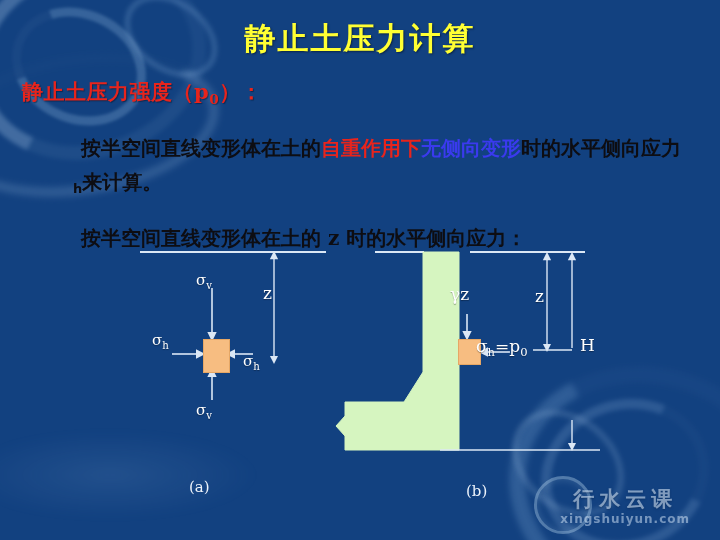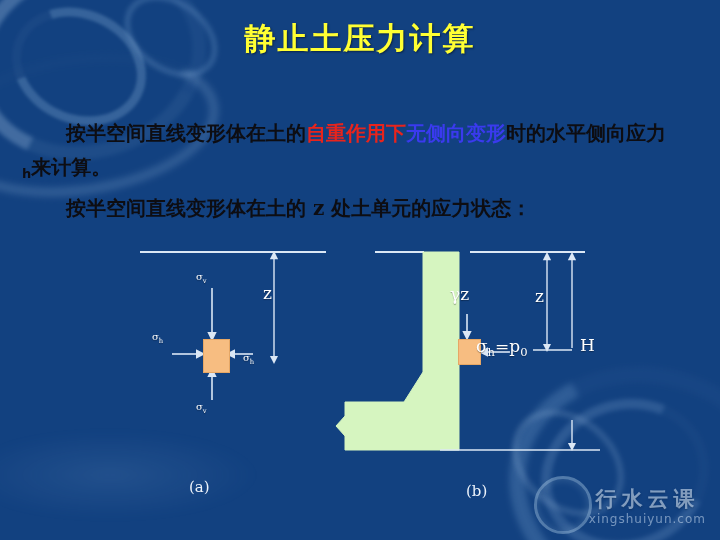--- a/index.html
+++ b/index.html
@@ -119,35 +119,35 @@
   .body-text {
     position: absolute;
     left: 22px; top: 116px;
     width: 684px;
     color: #0d0d12;
     font-size: 20px;
     line-height: 34px;
     font-weight: bold;
     font-family: "DejaVu Sans", "Liberation Sans", sans-serif;
   }
-  .body-text p { margin: 0; }
+  .body-text p { margin: 15px; }
   .indent { display: inline-block; width: 44px; }
   .red { color: #e8241c; }
   .violet { color: #3a3aee; }
   .sigma-gap { display: inline-block; width: 36px; }
   .sub-h { font-size: 13px; vertical-align: -4px; font-weight: bold; }
   .zvar { font-family: "DejaVu Serif", "Liberation Serif", serif; font-style: normal; }
 
   
   #figure { position: absolute; left: 0; top: 240px; width: 720px; height: 260px; }
   .lbl {
     position: absolute;
     color: #ffffff;
     font-family: "DejaVu Serif", "Liberation Serif", serif;
-    font-size: 10px;
+    font-size: 15px;
     white-space: nowrap;
     text-shadow: 0 1px 1px rgba(0,0,0,0.35);
   }
   .lbl sub { font-size: 0.68em; }
   .lbl.big { font-size: 17px; }
   .elem {
     position: absolute;
     background: #f7bd81;
     border: 1px solid #e6a765;
   }
@@ -155,36 +155,36 @@
     position: absolute;
     color: #eef4fb;
     font-family: "DejaVu Serif", "Liberation Serif", serif;
     font-size: 15px;
   }
   svg.overlay { position: absolute; left: 0; top: 0; overflow: visible; }
 
   
   .watermark {
     position: absolute;
-    right: 14px; bottom: 14px;
+    right: 30px; bottom: 14px;
     text-align: center;
     pointer-events: none;
   }
   .wm-cn {
     color: rgba(225,240,255,0.55);
     font-size: 21px;
     letter-spacing: 5px;
     font-weight: bold;
     text-shadow: 0 1px 2px rgba(10,40,80,0.5);
   }
   .wm-en {
     color: rgba(225,240,255,0.48);
     font-size: 12px;
     letter-spacing: 1px;
-    font-weight: normal;
+    font-weight: bold;
     margin-top: -1px;
   }
   .wm-globe {
     position: absolute;
     right: 128px; bottom: 6px;
     width: 52px; height: 52px;
     border-radius: 50%;
     border: 3px solid rgba(200,228,250,0.35);
     box-shadow: inset 0 0 10px rgba(200,228,250,0.2);
   }
@@ -198,29 +198,32 @@
   <div class="swirl sw-b"></div>
   <div class="swirl sw-c"></div>
   <div class="swirl sw-d"></div>
   <div class="swirl sw-e"></div>
   <div class="swirl sw-f"></div>
   <div class="swirl sw-g"></div>
   <div class="swirl sw-h"></div>
 
   <div class="title">静止土压力计算</div>
 
+  <div class="heading">
+    <span>静止土压力强度（</span><span class="p0"><span>p</span><sub>0</sub></span><span>）：</span>
+  </div>
 
   <div class="body-text">
     <p>
       <span class="indent"></span><span>按半空间直线变形体在土的</span><span class="red">自重作用下</span><span class="violet">无侧向变形</span><span>时的水平侧向应力</span><span class="sigma-gap"></span><span class="sub-h">h</span><span>来计算。</span>
     </p>
     <p>
       <span class="indent"></span><span>按半空间直线变形体在土的</span>
       <span class="zvar">z</span>
-      <span>处土单元的应力状态：</span>
+      <span>时的水平侧向应力：</span>
     </p>
   </div>
 
   <div id="figure">
 
     <svg class="overlay" width="720" height="260">
       <defs>
         <marker id="arrHead" markerWidth="9" markerHeight="9" refX="4.5" refY="3" orient="auto">
           <path d="M0,0 L6,3 L0,6 z" fill="#dbe7f5"></path>
         </marker>

